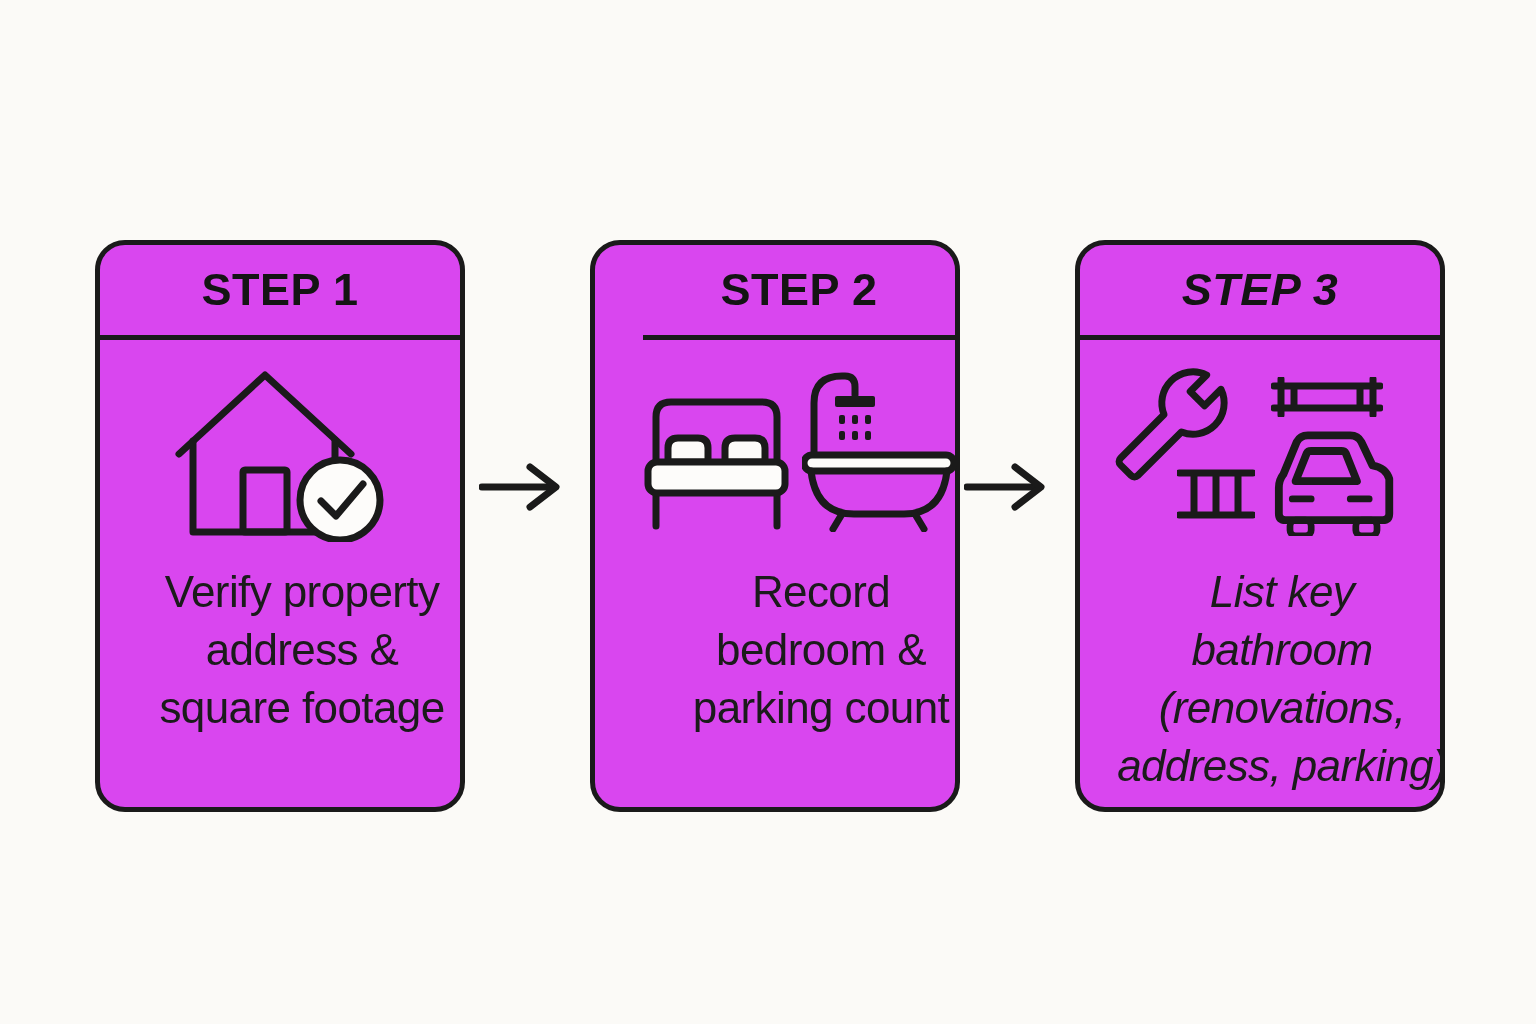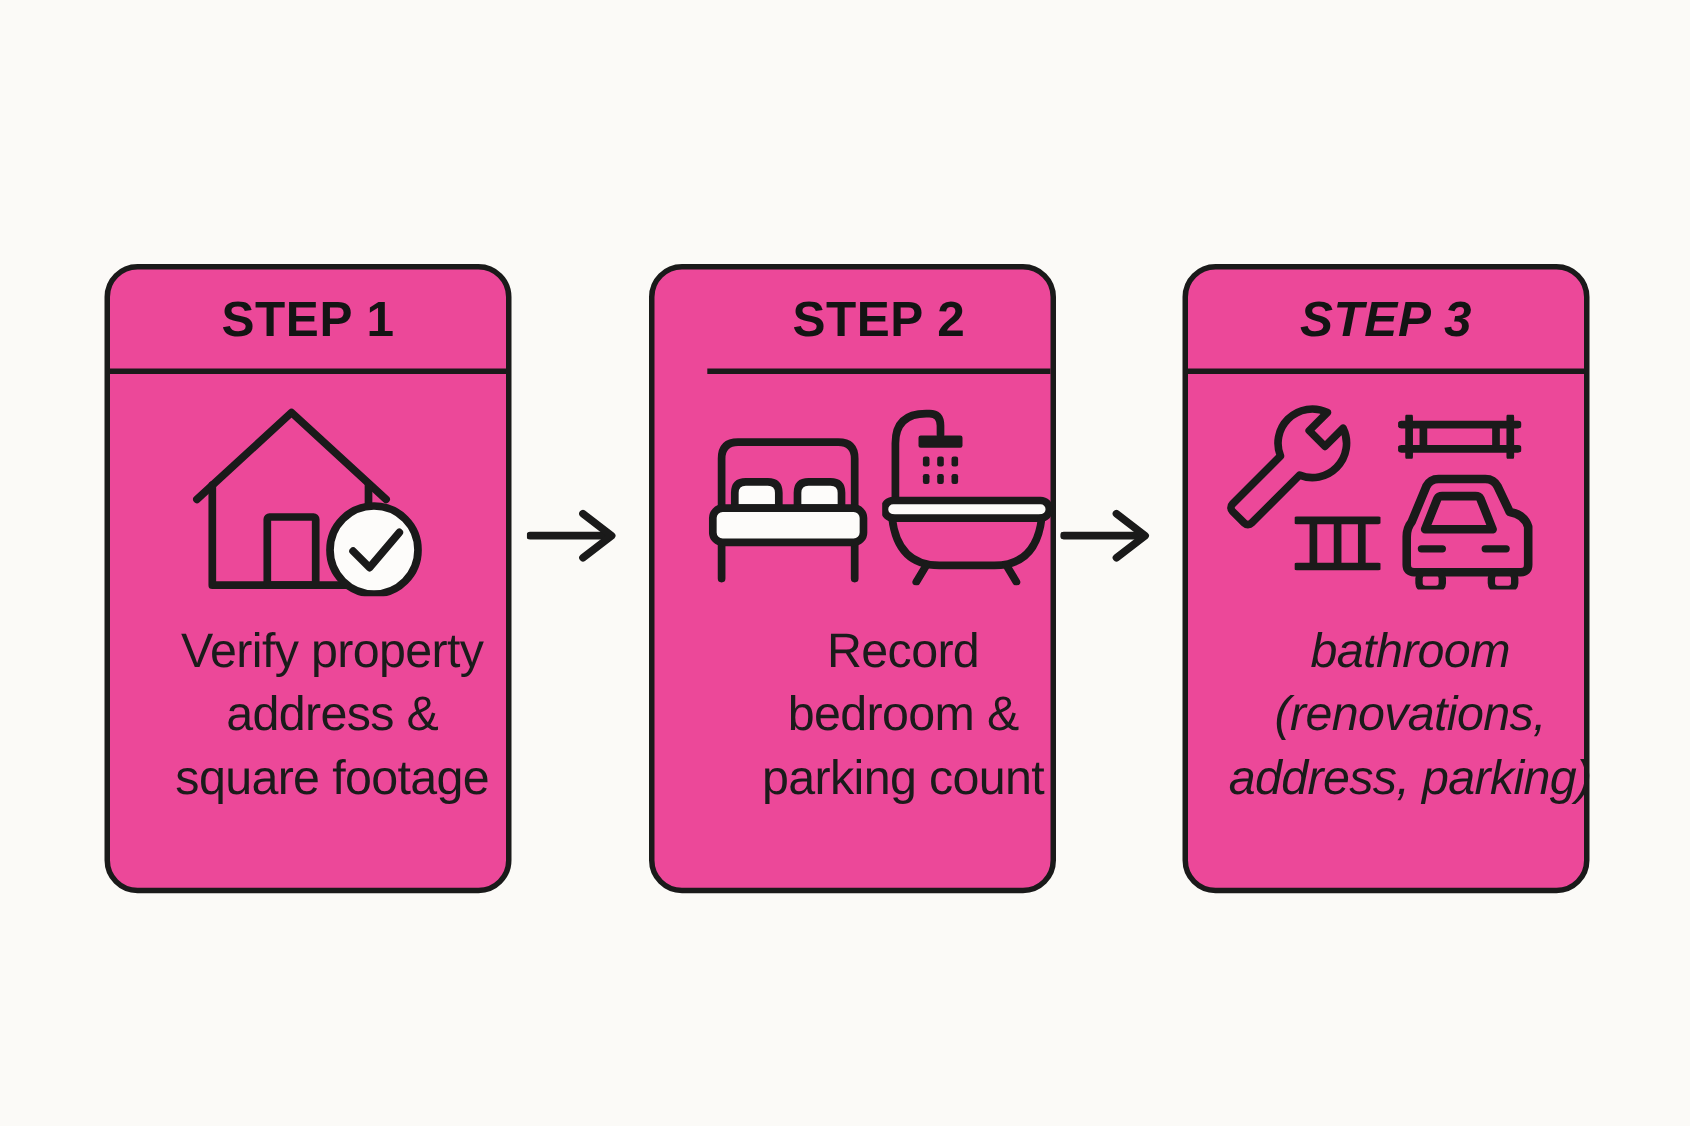--- a/index.html
+++ b/index.html
@@ -3,21 +3,21 @@
 <meta charset="utf-8">
 <style>
   html,body{margin:0;padding:0;background:#fbfaf7;}
   .page{
     position:relative;width:1536px;height:1024px;
     background:#fbfaf7;overflow:hidden;
     font-family:"Liberation Sans",sans-serif;color:#1b1b1b;
   }
   .card{
     position:absolute;top:240px;width:370px;height:572px;
-    background:#ec4899;border:5px solid #1a1a1a;border-radius:30px;
+    background:#d946ef;border:5px solid #1a1a1a;border-radius:30px;
     box-sizing:border-box;display:flex;flex-direction:column;align-items:center;
   }
   .card-header{
     width:100%;height:95px;border-bottom:5px solid #1a1a1a;box-sizing:border-box;
     display:flex;align-items:center;justify-content:center;
     font-weight:700;font-size:45px;letter-spacing:.5px;color:#141414;
   }
   .icon-zone{position:relative;margin-top:27px;height:168px;}
   .zone-1{width:210px;}
   .zone-2{width:310px;}
@@ -131,19 +131,20 @@
         <g stroke="#1a1a1a" stroke-width="7" fill="none" stroke-linecap="round" stroke-linejoin="round">
           <path d="M16,80 V57 Q16,50 20,45 L32,16 Q35,10 42,10 L80,10 Q87,10 90,16 L100,37 Q112,39 115,49 V80 Q115,86 109,86 L22,86 Q16,86 16,80 Z"></path>
           <path d="M31,51 L41,26 Q42,24 45,24 L72,24 Q75,24 76,26 L86,51 Z"></path>
           <path d="M28,67 H45 M80,67 H97" stroke-width="6"></path>
           <rect x="26" y="86" width="19" height="14" rx="5" stroke-width="6"></rect>
           <rect x="85" y="86" width="19" height="14" rx="5" stroke-width="6"></rect>
         </g>
       </svg>
     </div>
     <div class="caption">
+      <div>List key</div>
       <div>bathroom</div>
       <div>(renovations,</div>
       <div>address, parking)</div>
     </div>
   </section>
 
 </div>
 
 </body></html>

